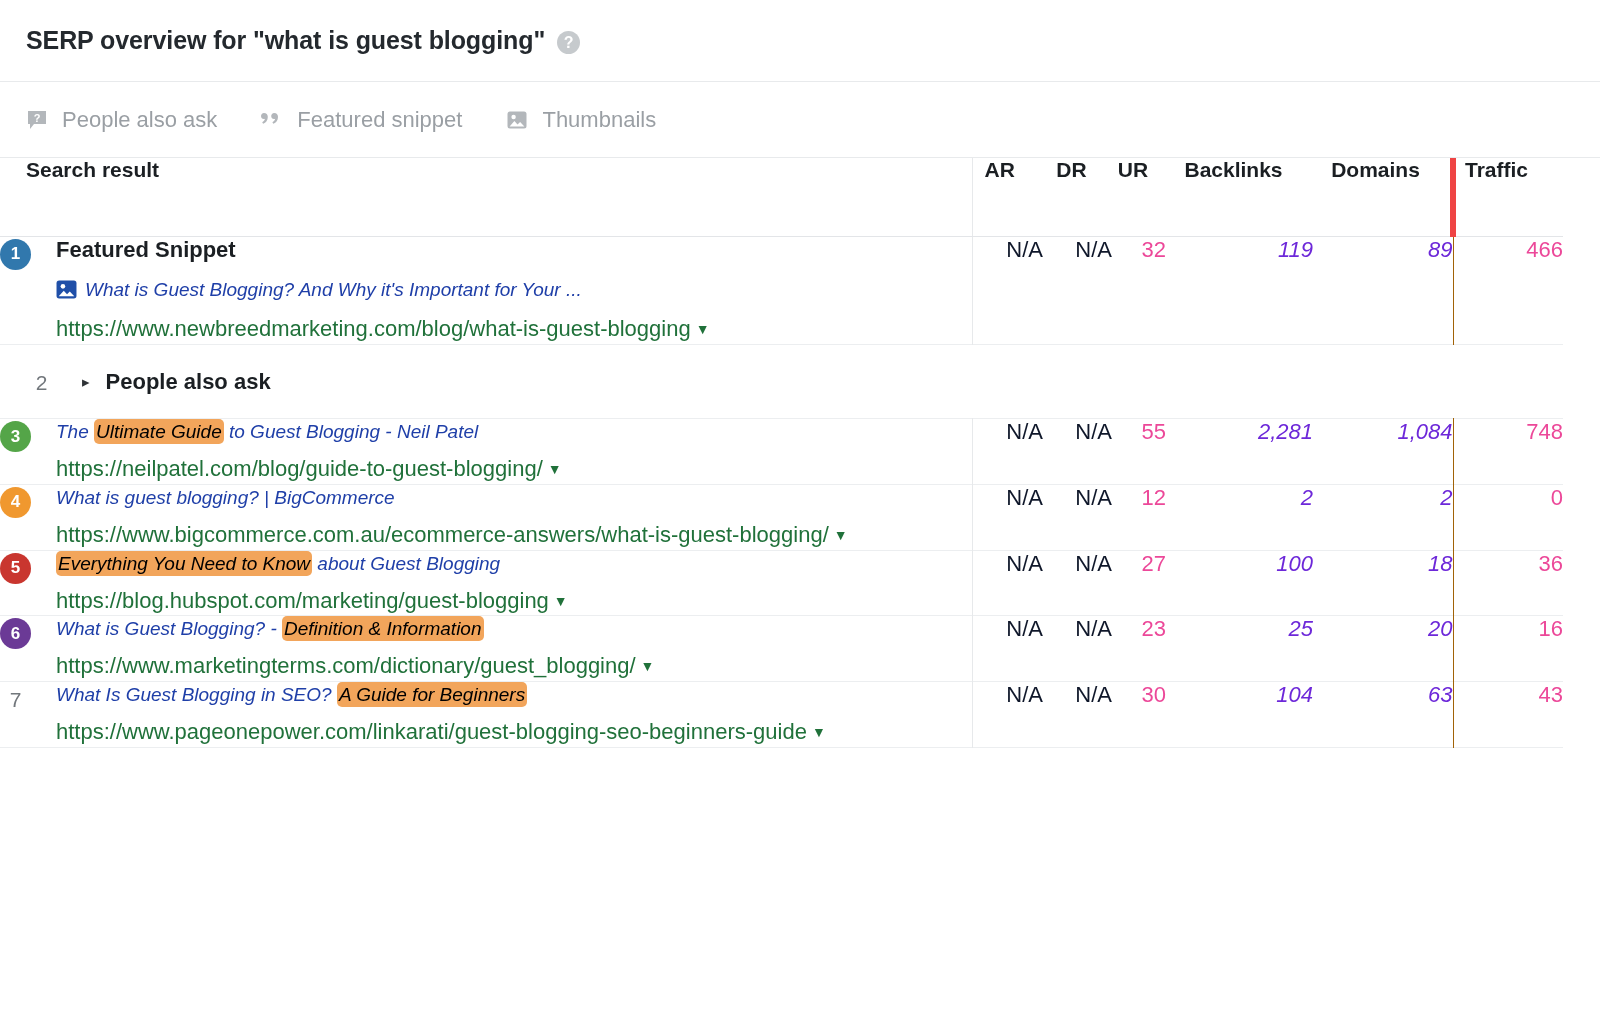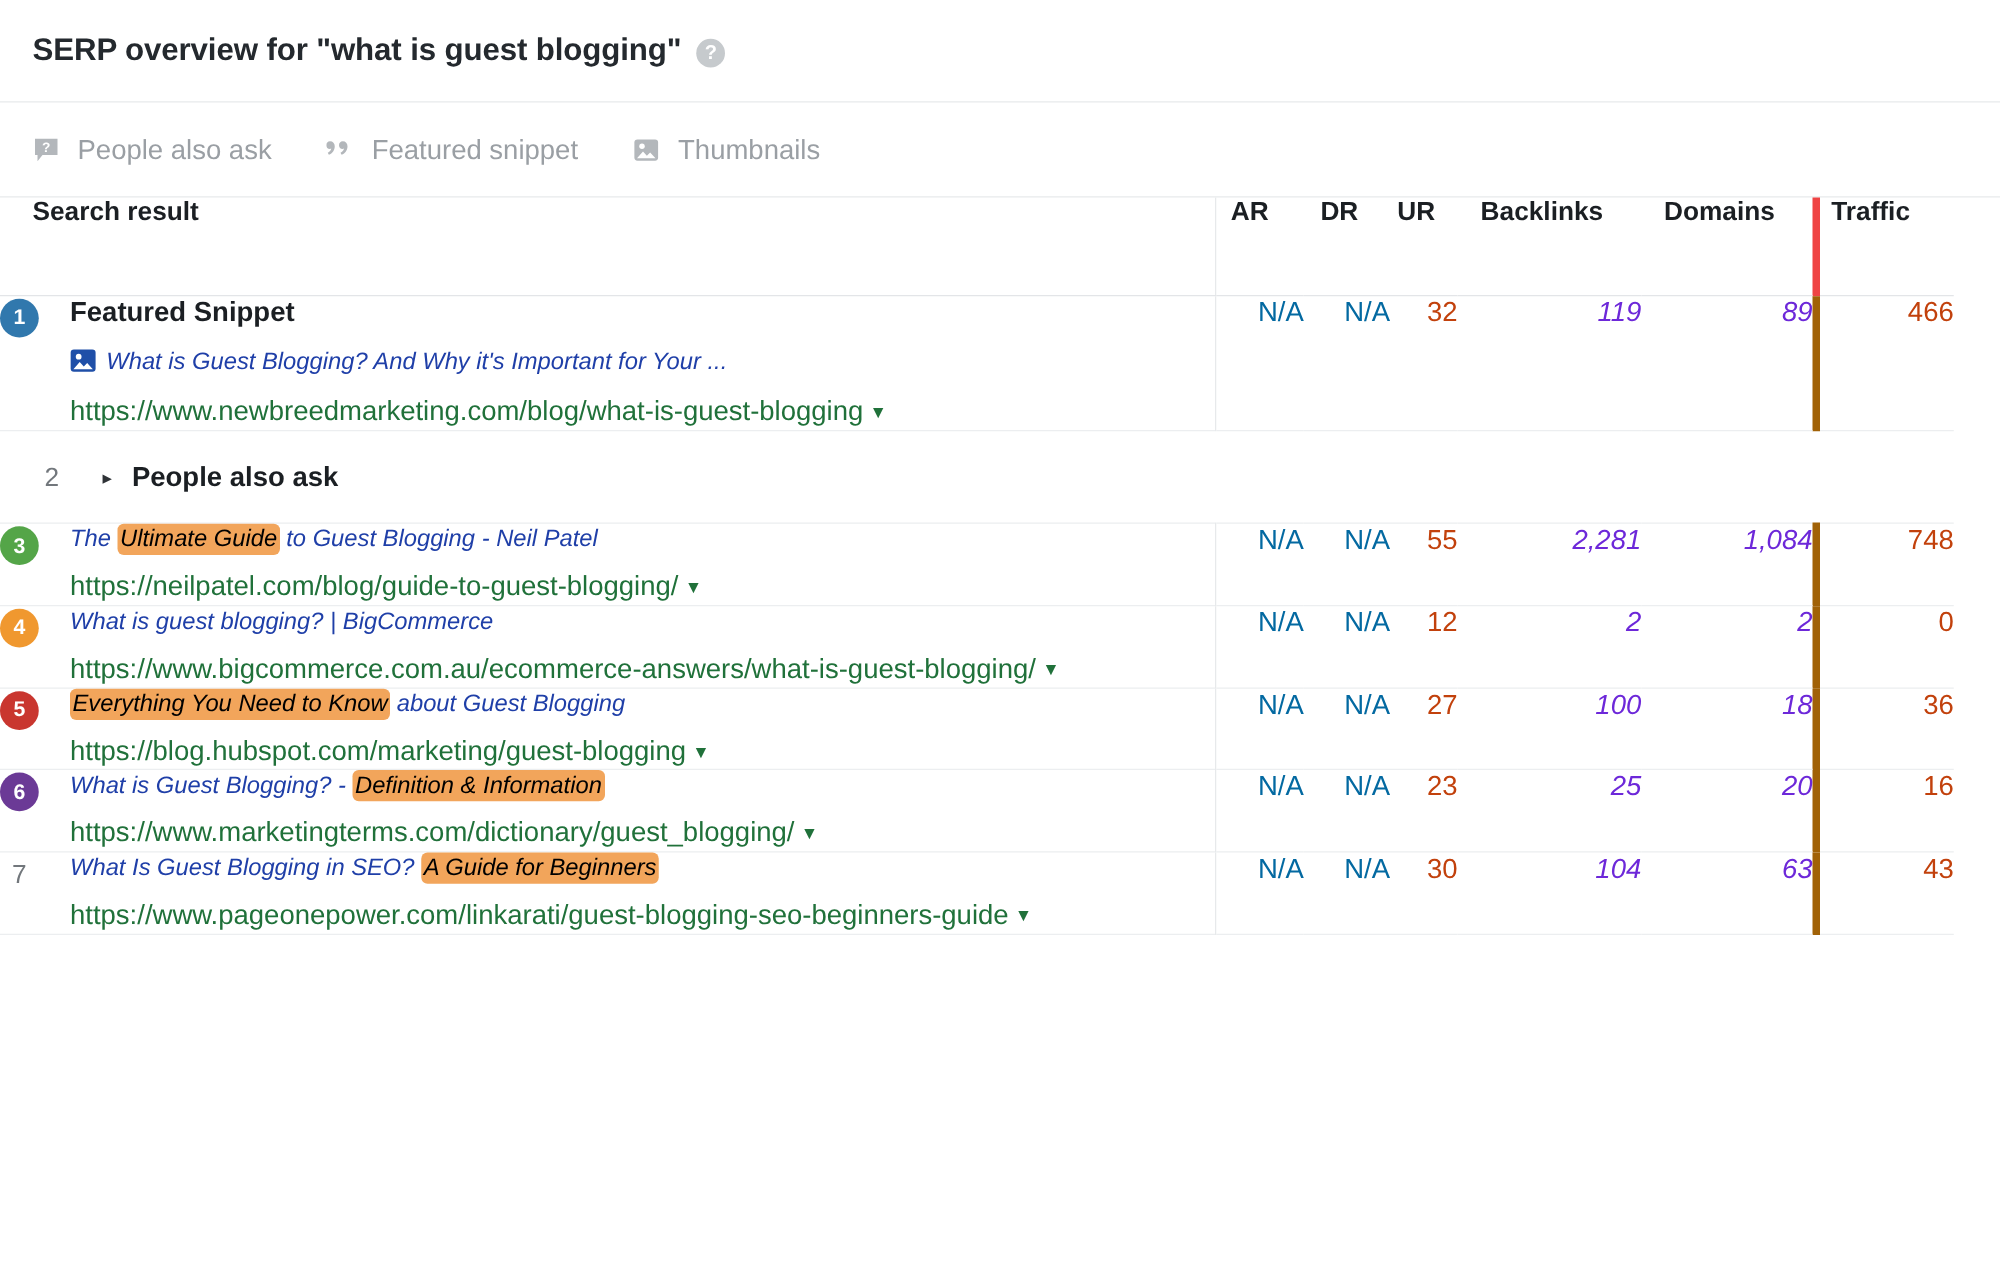--- a/index.html
+++ b/index.html
@@ -104,25 +104,25 @@
 
   tbody tr { border-bottom: 1px solid #eceef0; }
   tbody tr.row-paa { border-bottom: 1px solid #eceef0; }
 
   td.c-result { padding: 22px 26px 22px 26px; }
   td.c-metric {
     font-size: 22px;
     text-align: right;
     padding: 26px 12px 0 0;
     white-space: nowrap;
-    color: #c2410c;
+    color: #ec4899;
   }
   td.c-ar { border-left: 1px solid #e7e9eb; padding-right: 16px; }
-  td.c-tr { border-left: 6px solid #a16207; padding-right: 26px; }
-  td.na { color: #0369a1; }
+  td.c-tr { border-left: 1px solid #a16207; padding-right: 26px; }
+  td.na { color: #0f172a; }
   td.link-num { color: #6d28d9; cursor: pointer; font-style: italic; }
 
   
   .res-wrap { display: flex; align-items: flex-start; }
   .badge {
     width: 31px; height: 31px;
     border-radius: 50%;
     color: #fff;
     font-size: 17px;
     font-weight: bold;

